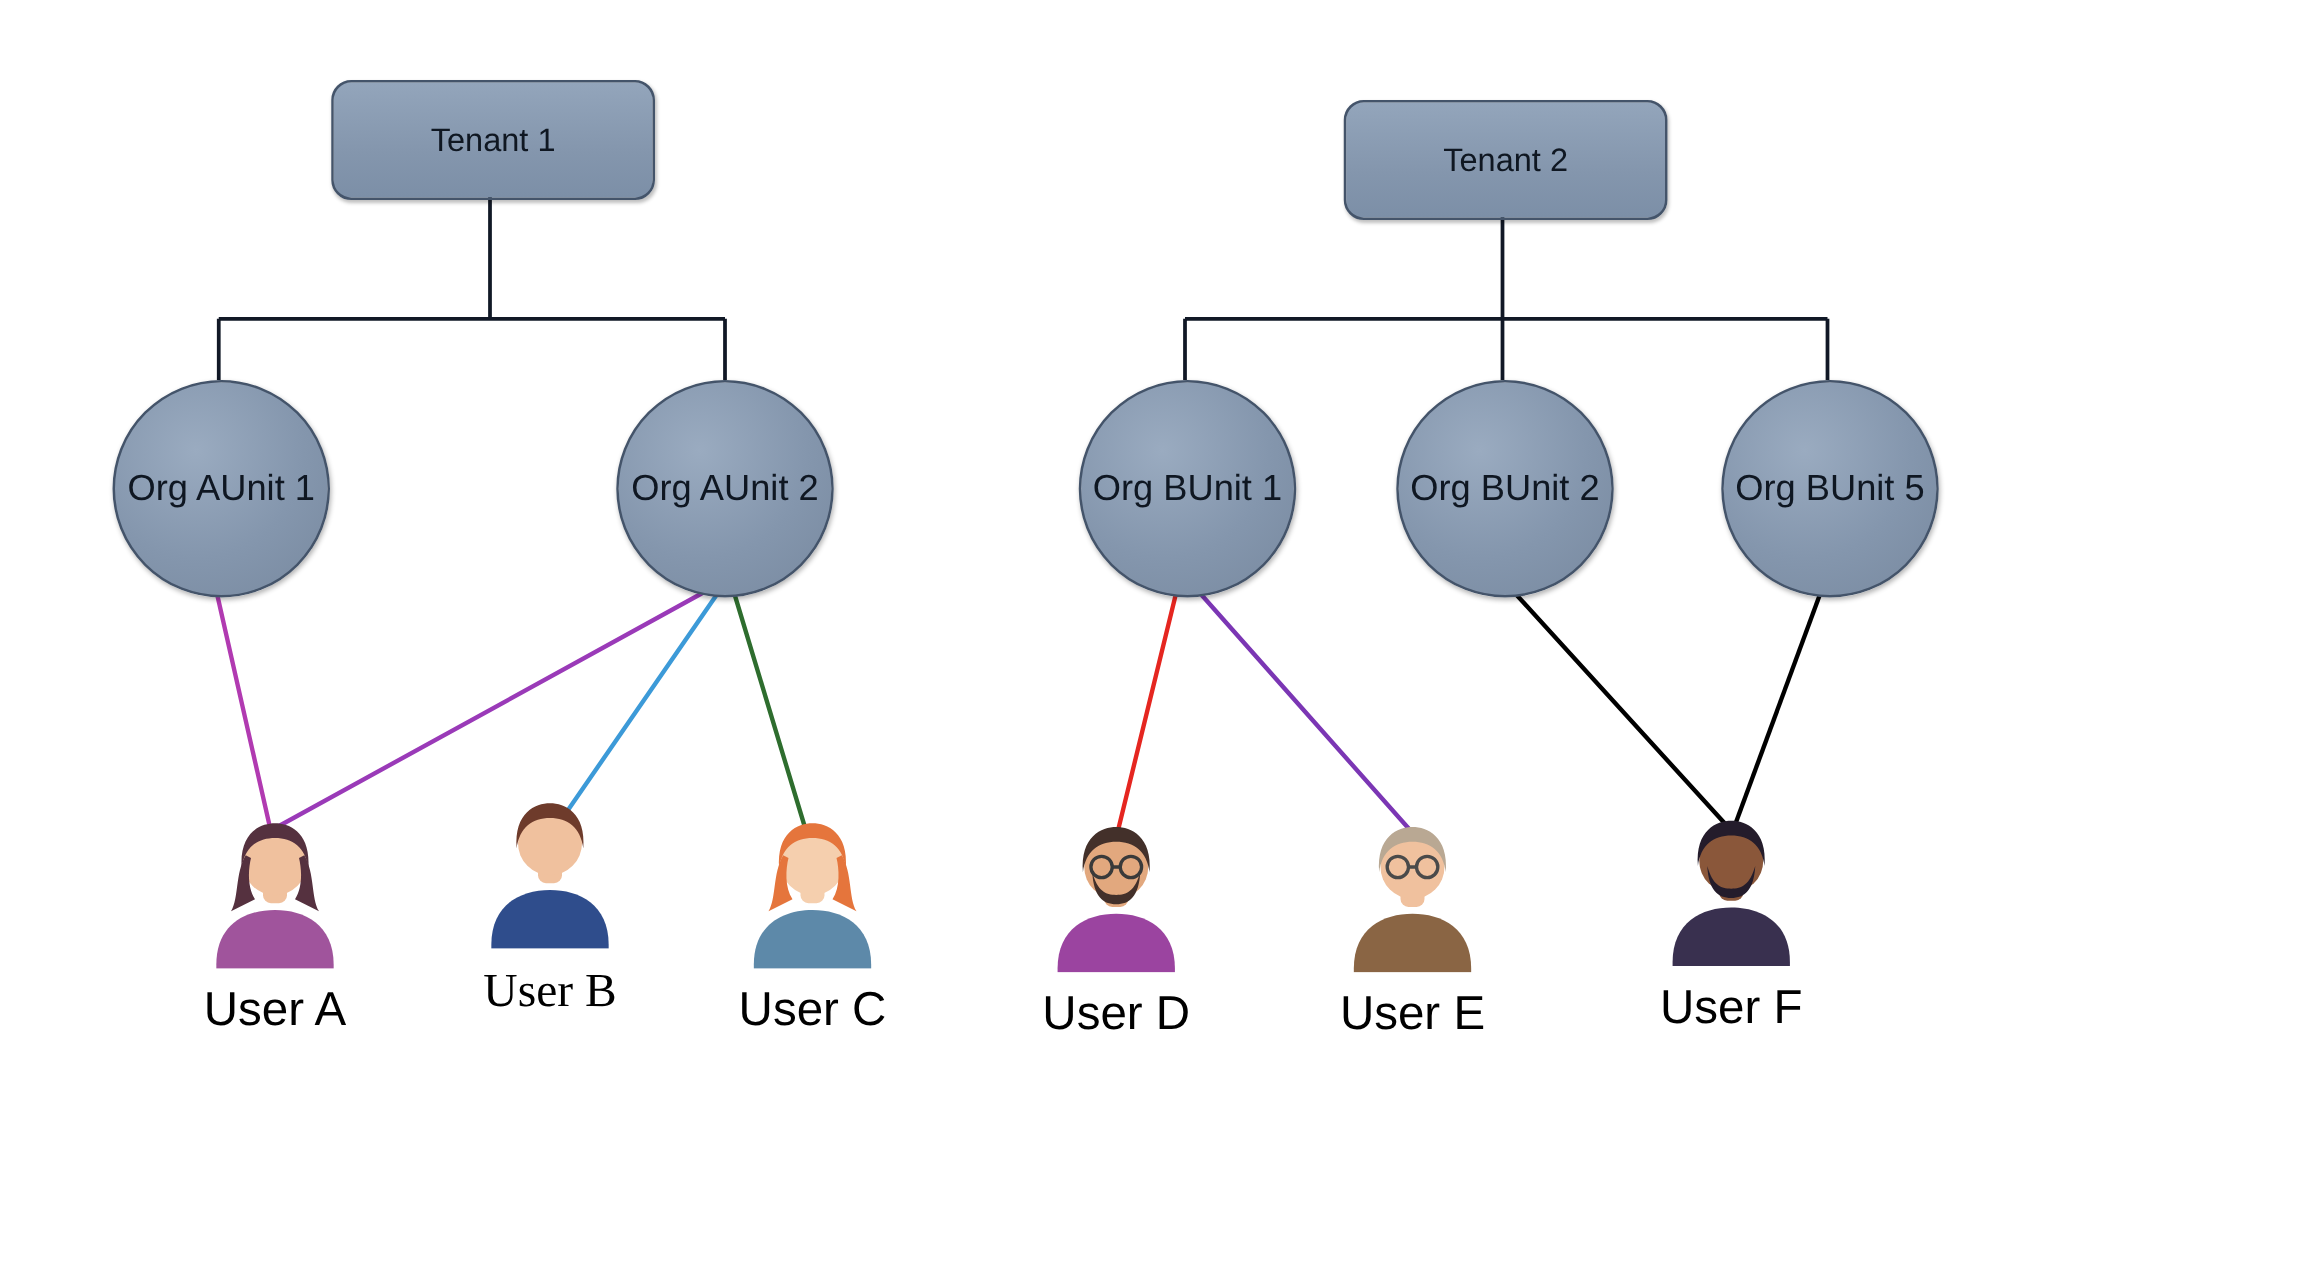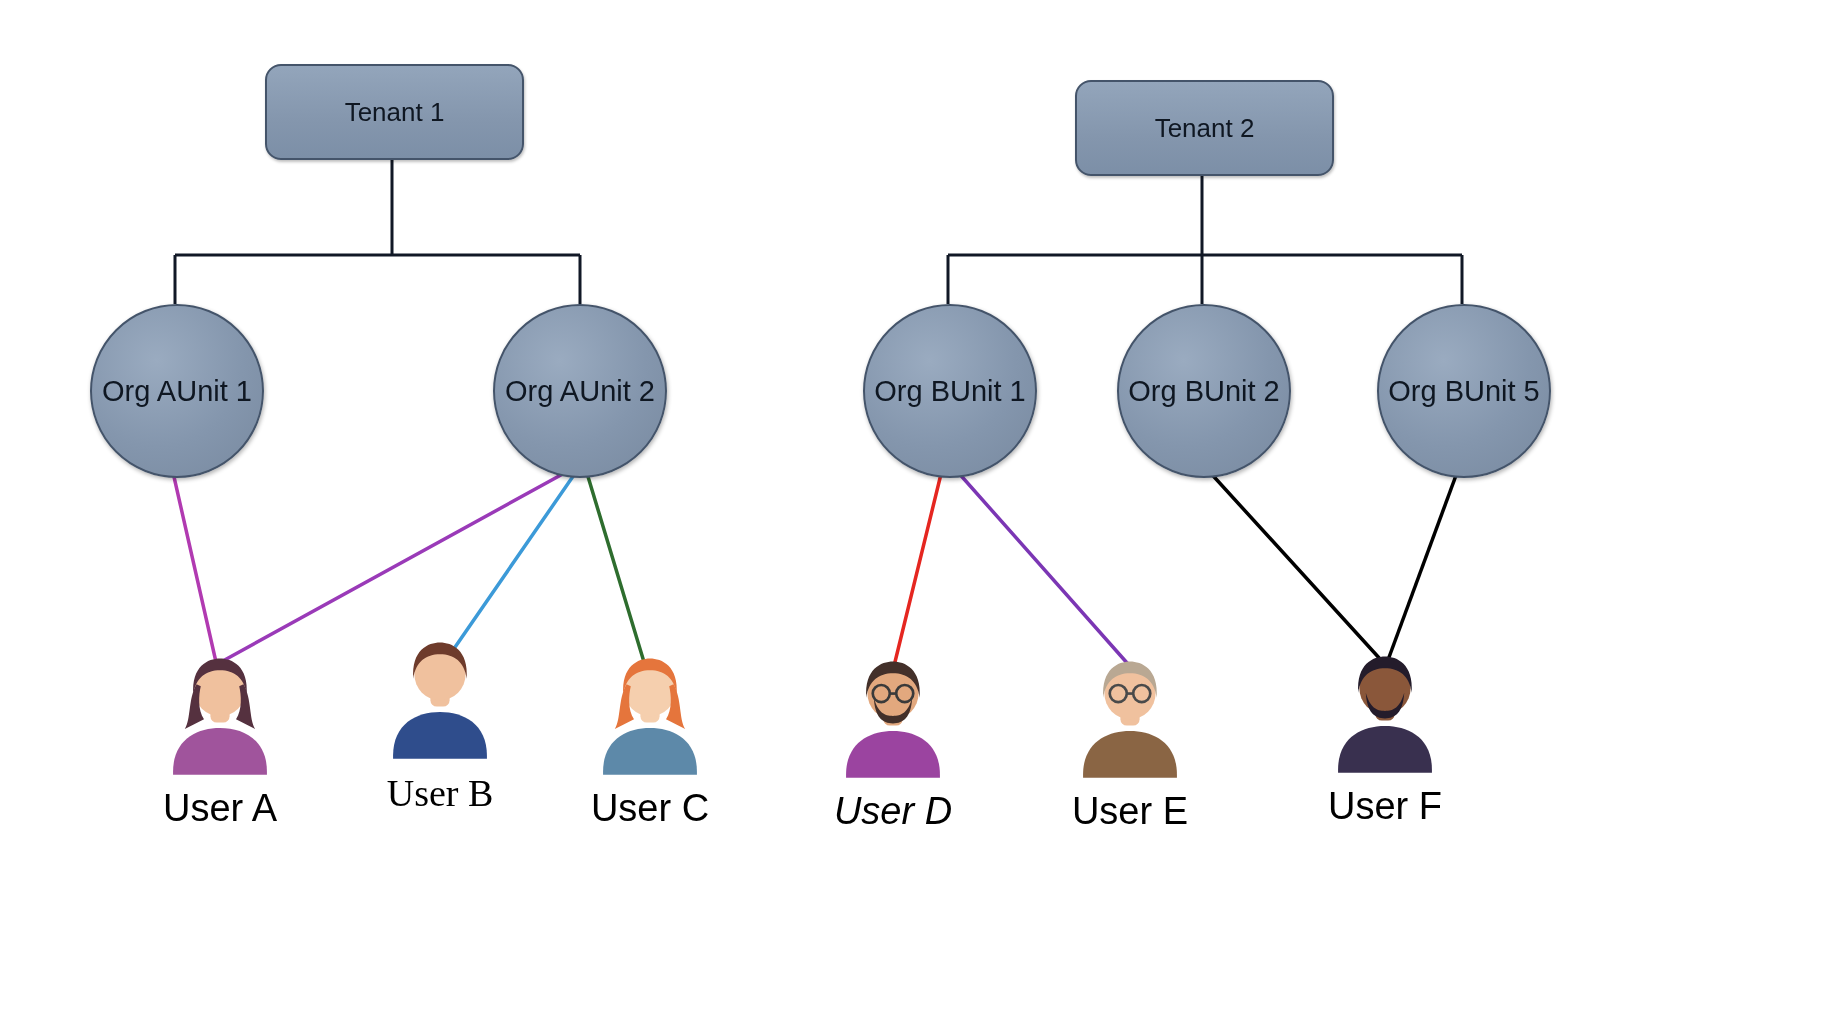--- a/index.html
+++ b/index.html
@@ -80,21 +80,21 @@
   #tenant1 { left: 265px; top: 64px; }
   #tenant2 { left: 1075px; top: 80px; }
   #orgA1 { left: 90px;  top: 304px; }
   #orgA2 { left: 493px; top: 304px; }
   #orgB1 { left: 863px; top: 304px; }
   #orgB2 { left: 1117px; top: 304px; }
   #orgB3 { left: 1377px; top: 304px; }
   #userA { left: 145px;  top: 652px; }
   #userB { left: 365px;  top: 636px; font-family: Liberation Serif, serif; }
   #userC { left: 575px;  top: 652px; }
-  #userD { left: 818px;  top: 655px; font-style: italic; }
+  #userD { left: 818px;  top: 655px; }
   #userE { left: 1055px; top: 655px; }
   #userF { left: 1310px; top: 650px; }
 </style>
 </head>
 <body>
 
 <div class="canvas">
 
   <svg class="wires" viewBox="0 0 1840 1012">
 

